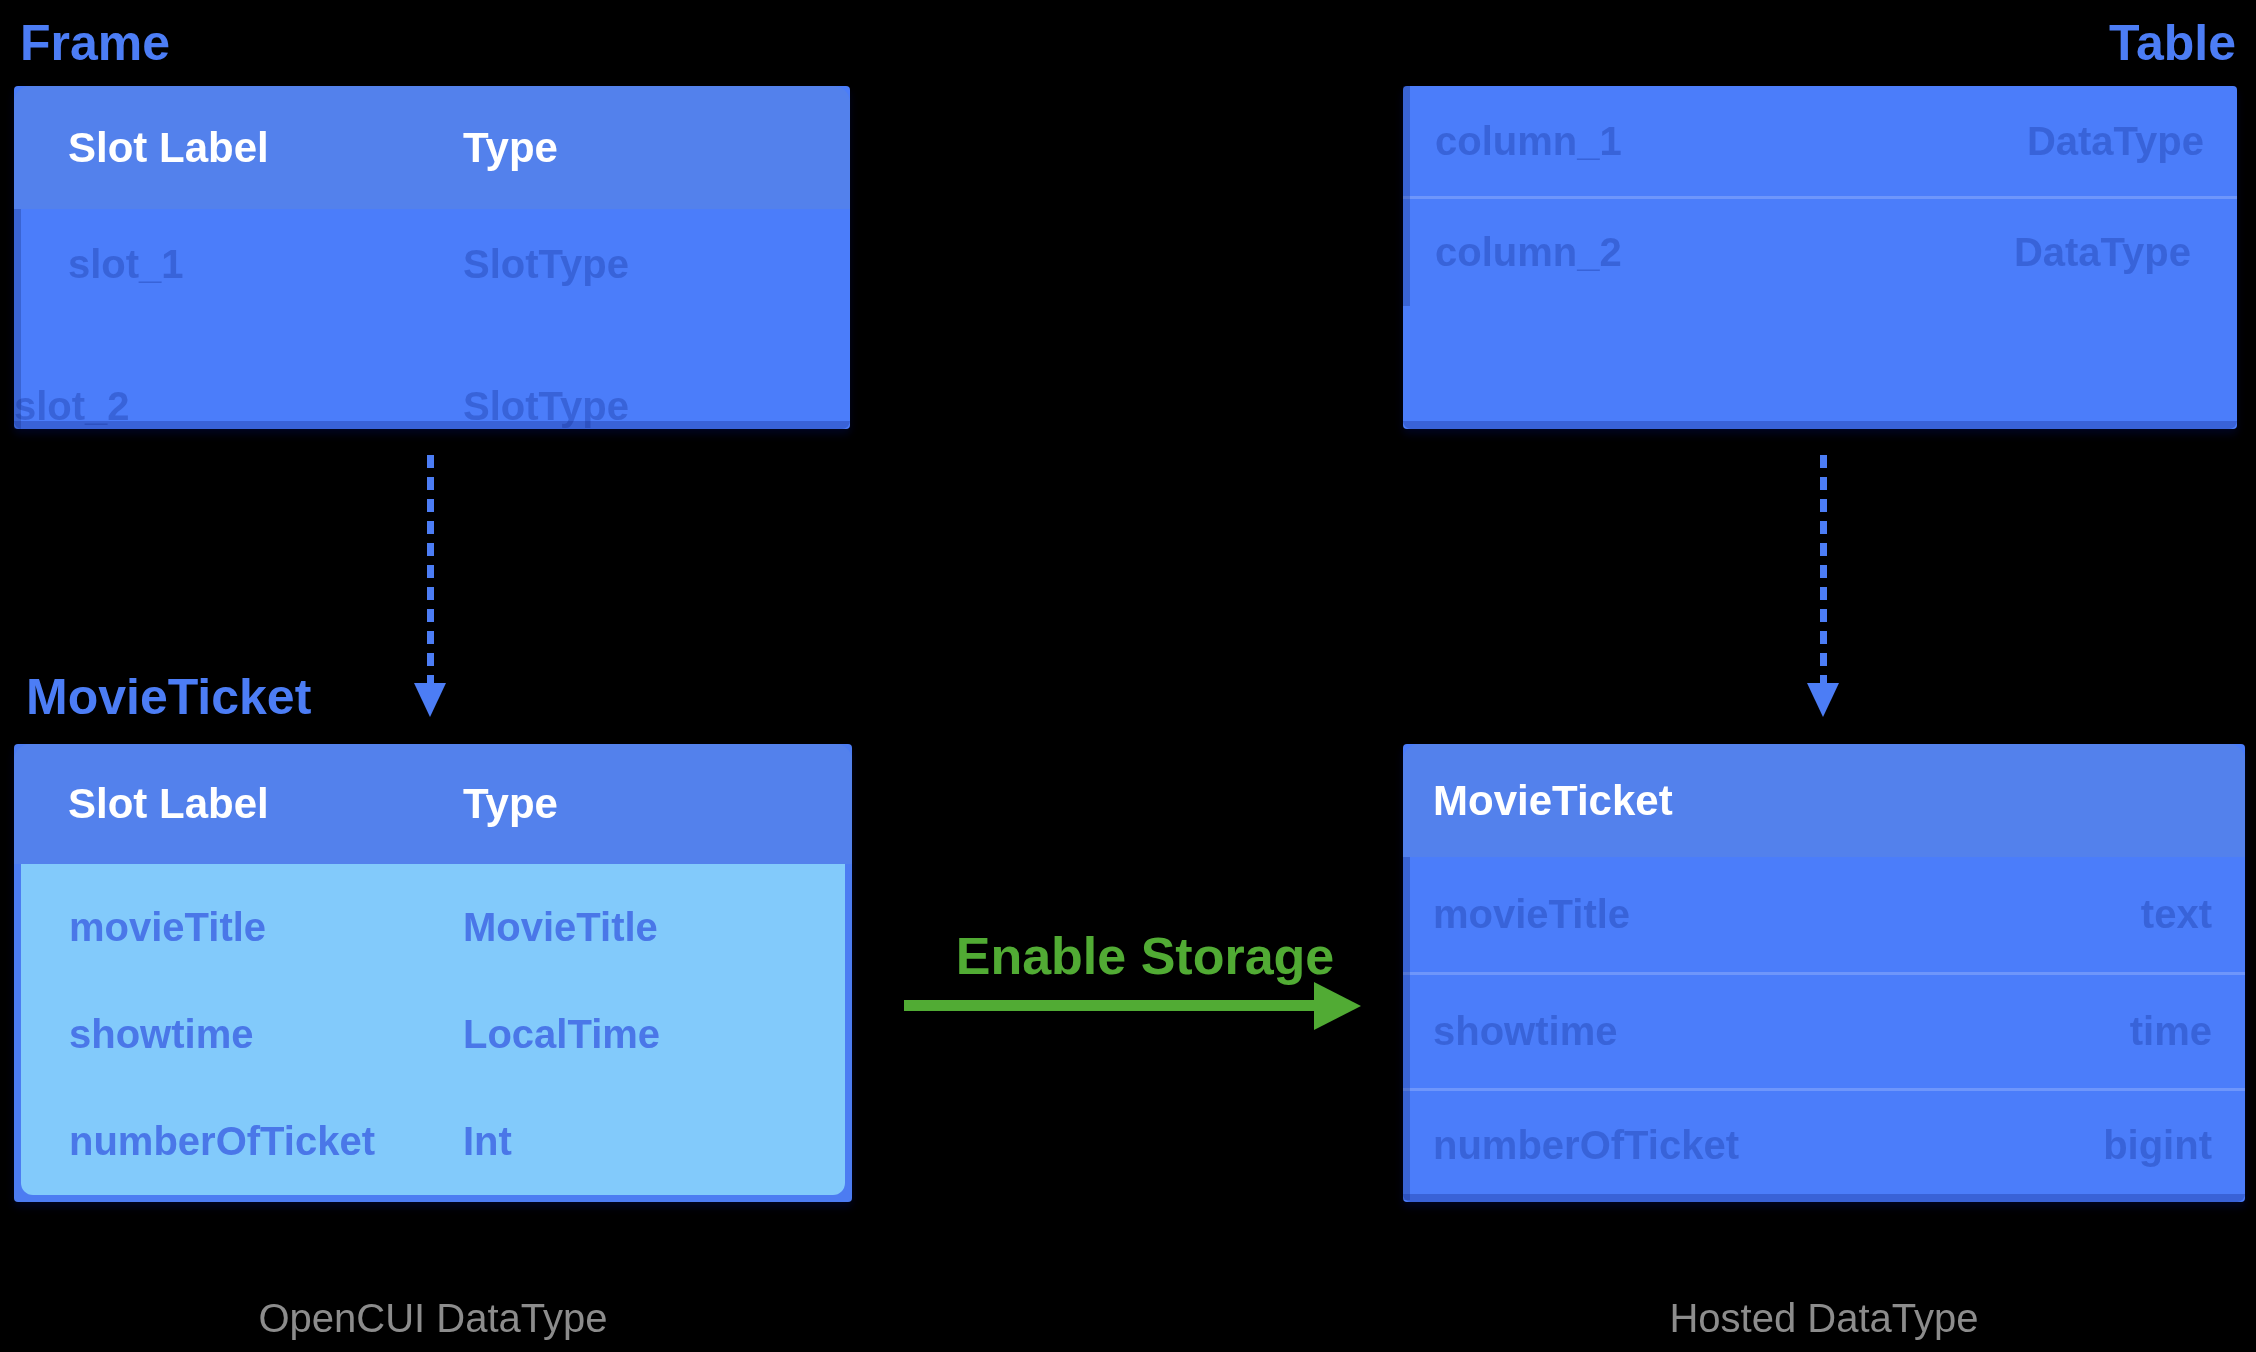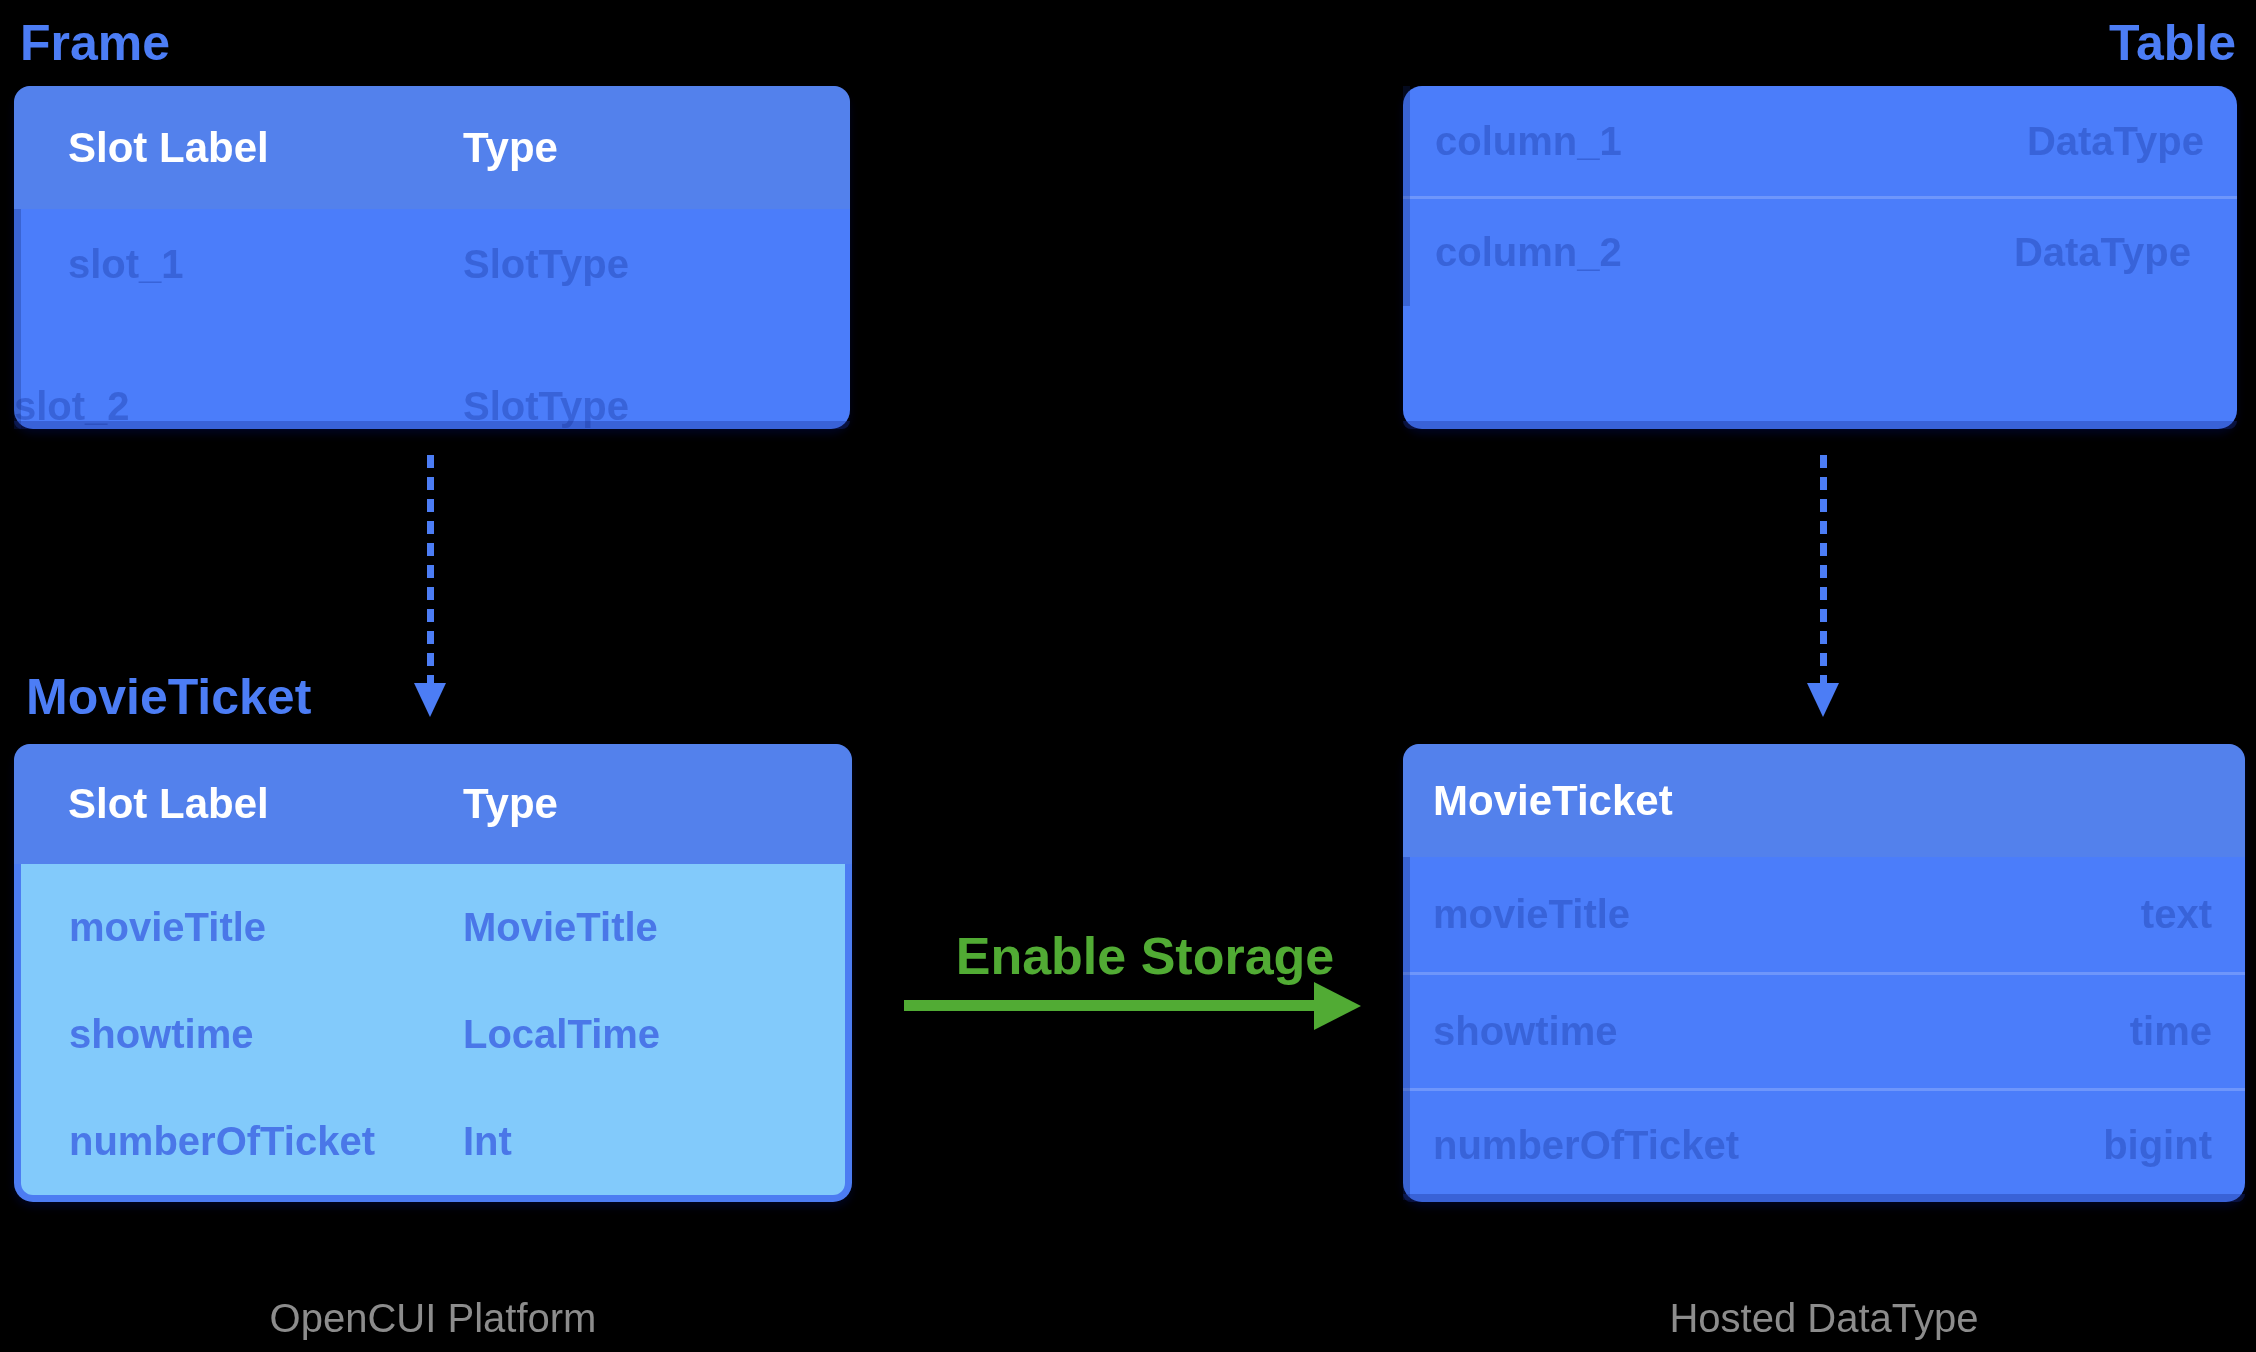--- a/index.html
+++ b/index.html
@@ -9,21 +9,21 @@
   }
   .abs{position:absolute;}
   .section-label{
     font-size:50px;font-weight:bold;color:var(--label_blue);line-height:1.1;
   }
   .caption{
     font-size:40px;color:var(--gray);text-align:center;line-height:1.1;
   }
   
   .box{
-    position:absolute;border-radius:19px;background:var(--body_blue);
+    position:absolute;border-radius:4px;background:var(--body_blue);
     box-shadow:0 5px 8px rgba(0,10,60,0.55);
   }
   .box-header{
     position:relative;background:var(--header_blue);
     border-radius:16px 16px 0 0;
     display:flex;align-items:center;
   }
   .box-header .htext{
     color:#fff;font-size:42px;font-weight:bold;white-space:nowrap;
   }
@@ -124,21 +124,21 @@
         <span class="rtext">showtime</span>
         <span class="rtext col2" style="left:442px;">LocalTime</span>
       </div>
       <div class="trow" style="padding-left:48px;">
         <span class="rtext">numberOfTicket</span>
         <span class="rtext col2" style="left:442px;">Int</span>
       </div>
     </div>
   </div>
 
-  <div class="abs caption" style="left:14px;top:1296px;width:838px;">OpenCUI Platform</div>
+  <div class="abs caption" style="left:14px;top:1296px;width:838px;">OpenCUI DataType</div>
 
   <div class="storage-label">Enable Storage</div>
   <div class="storage-line"></div>
   <div class="storage-head"></div>
 
   <div class="abs section-label" style="right:20px;top:16px;">Table</div>
 
   <div class="box" style="left:1403px;top:86px;width:834px;height:343px;">
     <div class="body-rows divided">
       <div class="trow faded" style="height:110px;padding-left:32px;padding-right:33px;">

